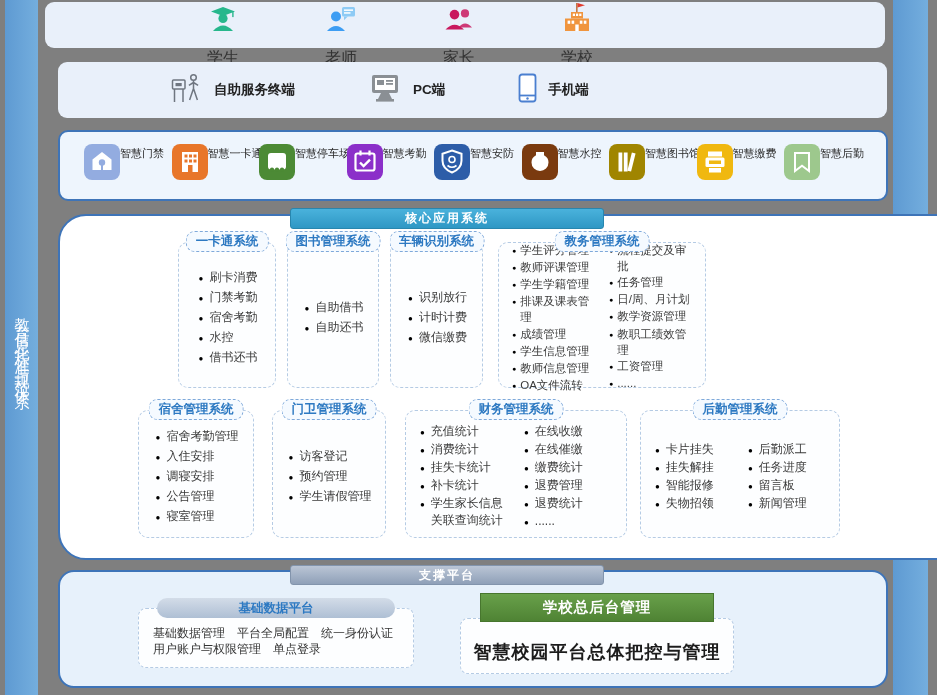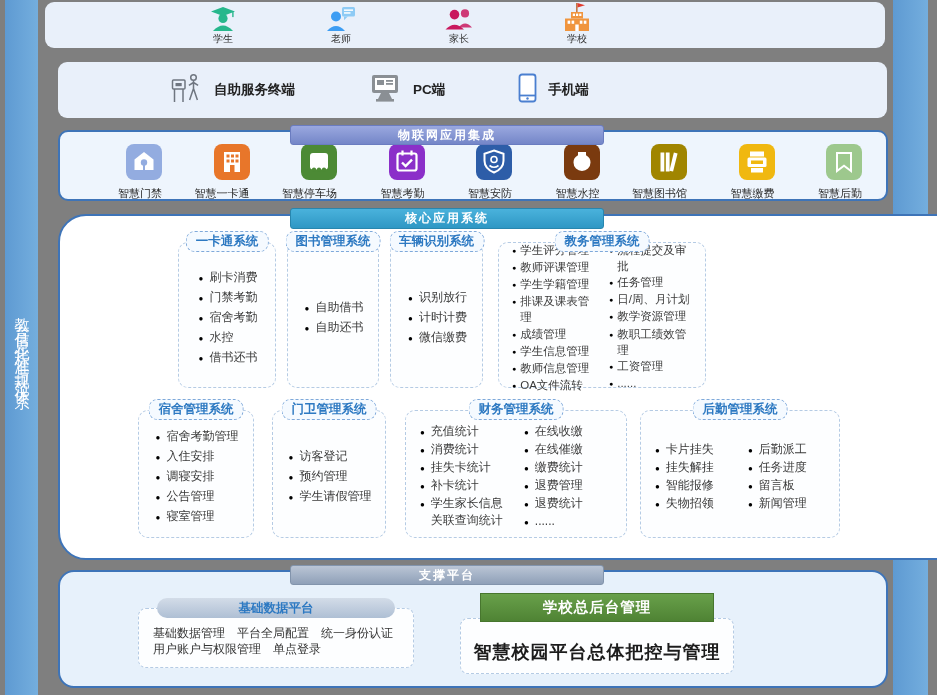--- a/index.html
+++ b/index.html
@@ -14,42 +14,42 @@
   #left-bar{left:5px;width:33px}
   #right-bar{left:893px;width:35px}
   .vbar span{writing-mode:vertical-rl;color:#fff;font-size:15px;letter-spacing:7px}
 
   
   .panel{position:absolute;background:#e9f0fa;border-radius:9px;box-sizing:border-box}
   #users-box{left:45px;top:2px;width:840px;height:46px;display:flex;align-items:flex-start;
     padding:3px 0 0 142px;gap:46px}
   .user-item{display:flex;flex-direction:column;align-items:center;width:72px}
   .uicon{height:27px;display:flex;align-items:flex-end;justify-content:center}
-  .ulabel{font-size:10px;color:#333;margin-top:0}
+  .ulabel{font-size:16px;color:#333;margin-top:16px}
 
   #devices-box{left:58px;top:62px;width:829px;height:56px;display:flex;align-items:center;
     padding-left:112px;gap:72px}
   .device-item{display:flex;align-items:center;gap:10px}
   .dlabel{font-size:13.5px;color:#222;font-weight:700}
 
   
   .section{position:absolute;background:#eaf3fc;border:2px solid #3e74b8;box-sizing:border-box}
   #iot-box{left:58px;top:130px;width:830px;height:71px;border-radius:10px;background:#eef5fd}
   #core-box{left:58px;top:214px;width:924px;height:346px;border-radius:28px;background:#ffffff}
   #support-box{left:58px;top:570px;width:830px;height:118px;border-radius:16px;background:#e7f1fb}
 
   .banner{position:absolute;height:18px;line-height:18px;text-align:center;color:#fff;
     font-size:12px;font-weight:700;border-radius:3px;letter-spacing:2px}
   #iot-banner{left:230px;top:-7px;width:312px;background:linear-gradient(#9aa8df,#7486c8);border:1px solid #6a7cc0}
   #core-banner{left:230px;top:-8px;width:312px;height:19px;line-height:19px;
     background:linear-gradient(#4ab2dc,#2e97c4);border:1px solid #2886ae}
   #support-banner{left:230px;top:-7px;width:312px;background:linear-gradient(#bac5d5,#8fa0b8);border:1px solid #8294ac}
 
   #iot-row{display:flex;justify-content:space-between;padding:12px 24px 0 24px}
-  .iot-item{display:flex;flex-direction:column;align-items:flex-end;width:78px}
+  .iot-item{display:flex;flex-direction:row;align-items:flex-start;width:78px}
   .tlabel{font-size:11px;color:#2a2a2a;margin-top:2px;white-space:nowrap}
 
   
   .card{position:absolute;background:#fdfeff;border:1.5px dashed #b5cbe4;border-radius:10px;
     display:flex;align-items:center;justify-content:flex-start;box-sizing:border-box}
   .card-pill{position:absolute;top:-12px;left:50%;transform:translateX(-50%);
     background:#f5faff;border:1.5px dashed #7fa9da;border-radius:9px;padding:1px 9px;
     font-size:12.5px;font-weight:700;color:#2d79c2;white-space:nowrap}
   .card-cols{display:flex;gap:4px;width:100%;padding:10px 8px 4px;box-sizing:border-box;justify-content:center}
   .card-cols ul{list-style:none;margin:4px;padding:0}
@@ -173,21 +173,20 @@
       <span class="dicon"><svg width="21" height="30" viewBox="0 0 21 30" fill="none" stroke="#4a7fd0" stroke-width="1.8">
           <rect x="2.5" y="1.5" width="16" height="27" rx="2.5" fill="#fff"></rect>
           <line x1="2.5" y1="22.5" x2="18.5" y2="22.5"></line>
           <circle cx="10.5" cy="25.5" r="1.2" fill="#4a7fd0" stroke="none"></circle>
         </svg></span>
       <span class="dlabel">手机端</span>
     </div>
   </div>
 
 <div class="section" id="iot-box">
-  <div class="banner" id="iot-banner">物联网应用集成</div>
   <div id="iot-row">
       <div class="iot-item">
         <span class="tile"><svg width="36" height="36" viewBox="0 0 36 36">
             <rect width="36" height="36" rx="8" fill="#93ace0"></rect>
             <path d="M18 8 l9.5 7.5 v10.5 h-19 v-10.5 z" fill="#fff"></path>
             <circle cx="18" cy="18.5" r="3.2" fill="#93ace0"></circle>
             <rect x="17" y="20.5" width="2" height="5.5" fill="#93ace0"></rect>
           </svg></span>
         <span class="tlabel">智慧门禁</span>
       </div>

